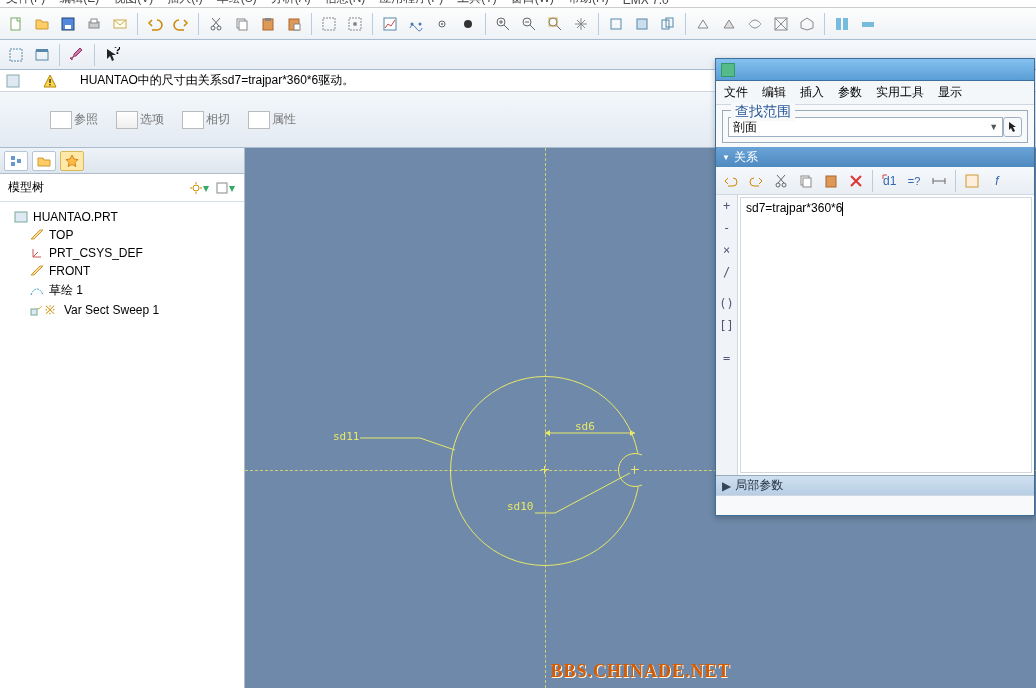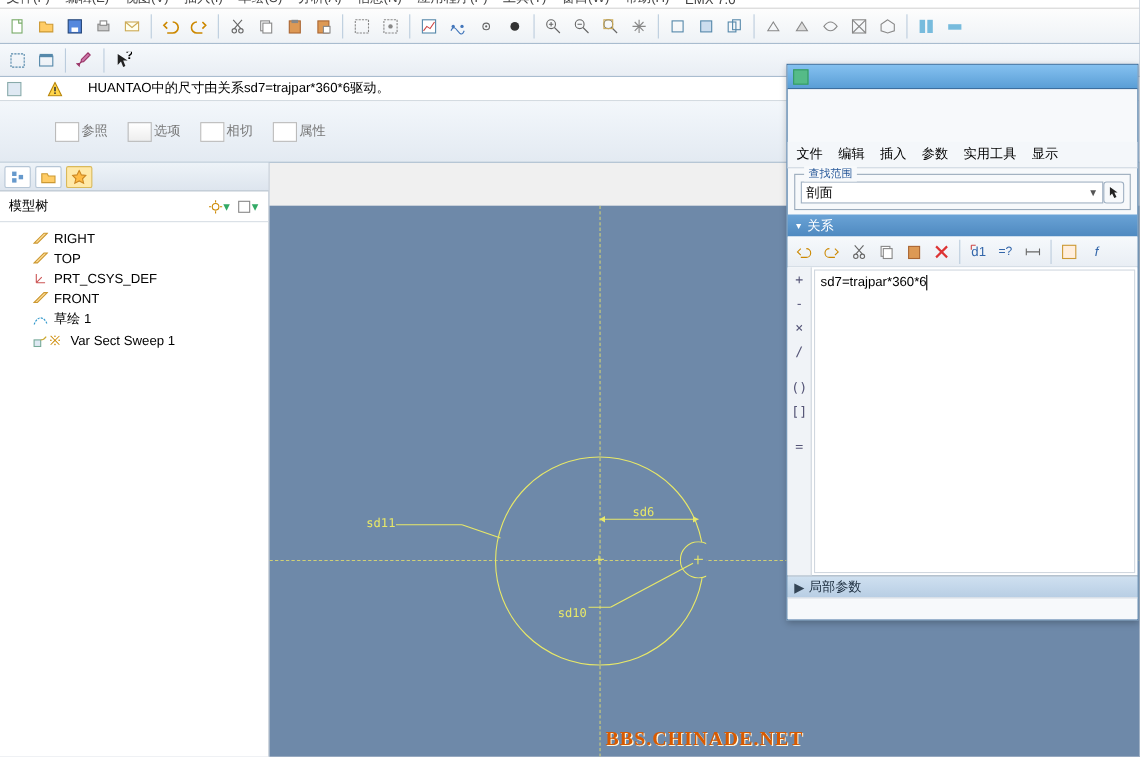--- a/index.html
+++ b/index.html
@@ -34,40 +34,40 @@
 .sb-tab { width:24px; height:20px; border:1px solid #b6c6d6; background:#fff; border-radius:2px; display:flex; align-items:center; justify-content:center; cursor:pointer; }
 .sb-tab.active { background:#ffe9a8; border-color:#d9b95a; }
 .sb-header { height:28px; display:flex; align-items:center; justify-content:space-between; padding:0 8px; border-bottom:1px solid #d8dee5; font-weight:normal; }
 .sb-header .tools { display:flex; gap:4px; }
 .tree { padding:6px 4px; overflow:auto; flex:1; }
 .tree-item { display:flex; align-items:center; gap:5px; padding:2px 2px 2px 10px; cursor:pointer; white-space:nowrap; }
 .tree-item.child { padding-left:26px; }
 .tree-ic { width:14px; height:12px; flex-shrink:0; }
 
 
-.canvas { flex:1; background:#6e89a9; position:relative; overflow:hidden;margin-top:39px; }
+.canvas { flex:1; background:#6e89a9; position:relative; overflow:hidden; }
 .dash-h { position:absolute; left:0; right:0; height:0; border-top:1px dashed #cfcf77; }
 .dash-v { position:absolute; top:0; bottom:0; width:0; border-left:1px dashed #cfcf77; }
 .circle-main { position:absolute; border:1px solid #e8e868; border-radius:50%; }
 .circle-small { position:absolute; border:1px solid #e8e868; border-radius:50%; background:#6e89a9;}
 .dimlbl { position:absolute; color:#e8e868; font-family:monospace; font-size:11px; }
 .crossmark { position:absolute; width:8px; height:8px; }
 .crossmark::before,.crossmark::after { content:""; position:absolute; background:#e8e868; }
 .crossmark::before { left:0; right:0; top:3px; height:1px; }
 .crossmark::after { top:0; bottom:0; left:3px; width:1px; }
 .watermark { position:absolute; bottom:6px; left:50%; transform:translateX(-50%); font-size:18px; font-weight:bold; color:#d85a00; font-family:"Times New Roman",serif; letter-spacing:1px; text-shadow:1px 1px 0 #fff7e0; }
 
 
 .panel { position:absolute; left:715px; top:58px; width:320px; background:#f7f9fb; border:1px solid #3c6e9e; box-shadow:0 2px 6px rgba(0,0,0,.25); }
 .panel-title { height:22px; background:linear-gradient(#85c1f0,#5a9ed6); border-bottom:1px solid #3c6e9e; display:flex; align-items:center; padding:0 5px; }
 .p-ic { width:14px; height:14px; background:#5b8; border:1px solid #396; }
-.panel-menu { height:24px; background:#f4f7fa; border-bottom:1px solid #cfd8e2; display:flex; align-items:center; gap:14px; padding:0 8px;margin-top:48px; }
+.panel-menu { height:24px; background:#f4f7fa; border-bottom:1px solid #cfd8e2; display:flex; align-items:center; gap:14px; padding:0 8px; }
 .panel-menu span { cursor:pointer; }
 .fieldset { margin:5px 6px 4px 6px; border:1px solid #9ab; padding:6px 5px 5px 5px; position:relative; }
-.fieldset > .legend { position:absolute; top:-8px; left:8px; background:#f7f9fb; padding:0 4px; color:#2a5a9a; font-size:10px;text-align:center; }
+.fieldset > .legend { position:absolute; top:-8px; left:8px; background:#f7f9fb; padding:0 4px; color:#2a5a9a; font-size:14px;text-align:center; }
 .combo { width:100%; height:20px; border:1px solid #9fb0c2; background:#fff; display:flex; align-items:center; justify-content:space-between; padding:0 4px; }
 .combo .arrow { font-size:9px; color:#555; }
 .sec-header { height:20px; background:linear-gradient(#6aa3d6,#4e89c0); color:#fff; display:flex; align-items:center; padding:0 6px; gap:4px; font-size:11px; }
 .sec-header .tri { font-size:8px; }
 .rel-toolbar { height:28px; background:linear-gradient(#f6f9fc,#e9eef4); display:flex; align-items:center; padding:0 3px; gap:1px; border-bottom:1px solid #cfd8e2;}
 .rel-body { display:flex; height:280px; background:#fff; }
 .gutter { width:22px; background:#f0f3f7; border-right:1px solid #d0d7df; display:flex; flex-direction:column; align-items:center; padding-top:3px; gap:6px; color:#557; }
 .gutter div { cursor:pointer; font-family:monospace; font-size:12px; height:16px; line-height:16px;}
 .editor { flex:1; padding:3px 5px; font-family:"Courier New",monospace; font-size:12px; border:1px solid #d0d7df; margin:2px; position:relative; }
 .caret { display:inline-block; width:1px; height:14px; background:#000; vertical-align:middle; animation:blink 1s steps(1) infinite; }
@@ -366,26 +366,26 @@
         <div class="tbbtn" style="width:22px;height:20px"><svg width="14" height="14" viewBox="0 0 14 14">
               <path d="M7 1v2M7 11v2M1 7h2M11 7h2" stroke="#c80"></path>
               <circle cx="7" cy="7" r="3" fill="none" stroke="#c80"></circle>
             </svg>▾</div>
         <div class="tbbtn" style="width:22px;height:20px"><svg width="14" height="14" viewBox="0 0 14 14">
               <rect x="2" y="2" width="10" height="10" fill="#fff" stroke="#888"></rect>
             </svg>▾</div>
       </div>
     </div>
     <div class="tree">
-      <div class="tree-item child">
-          <svg class="tree-ic" viewBox="0 0 14 12">
-            <path d="M1 10L10 1h3L4 10z" fill="#fd9" stroke="#c93"></path>
-          </svg>
-          <span>RIGHT</span>
-        </div>
+      <div class="tree-item">
+        <svg class="tree-ic" viewBox="0 0 14 12">
+            <rect x="1" y="1" width="12" height="10" fill="#dfe9f3" stroke="#7a9"></rect>
+          </svg>
+        <span>HUANTAO.PRT</span>
+      </div>
       <div class="tree-item child">
           <svg class="tree-ic" viewBox="0 0 14 12">
             <path d="M1 10L10 1h3L4 10z" fill="#fd9" stroke="#c93"></path>
           </svg>
           <span>TOP</span>
         </div>
       <div class="tree-item child">
           <svg class="tree-ic" viewBox="0 0 14 12">
             <path d="M3 10h8M3 10V2M3 10l5-5" fill="none" stroke="#c55"></path>
           </svg>
@@ -430,21 +430,21 @@
         <path d="M5 2l-5 3 5 3z" fill="#e8e868"></path>
         <path d="M85 2l5 3-5 3z" fill="#e8e868"></path>
       </svg>
 
     <div class="dimlbl" style="left:88px; top:282px">sd11</div>
     <svg style="position:absolute; left:115px; top:287px" width="100" height="20">
         <line x1="0" y1="3" x2="60" y2="3" stroke="#e8e868"></line>
         <line x1="60" y1="3" x2="95" y2="15" stroke="#e8e868"></line>
       </svg>
 
-    <div class="dimlbl" style="left:262px; top:364px">sd10</div>
+    <div class="dimlbl" style="left:262px; top:352px">sd10</div>
     <svg style="position:absolute; left:290px; top:320px" width="100" height="50">
         <line x1="0" y1="45" x2="50" y2="45" stroke="#e8e868" transform="translate(-30,0)"></line>
         <line x1="20" y1="45" x2="95" y2="5" stroke="#e8e868"></line>
       </svg>
 
     <div class="watermark">BBS.CHINADE.NET</div>
   </div>
 </div>
 
 <div class="panel">

